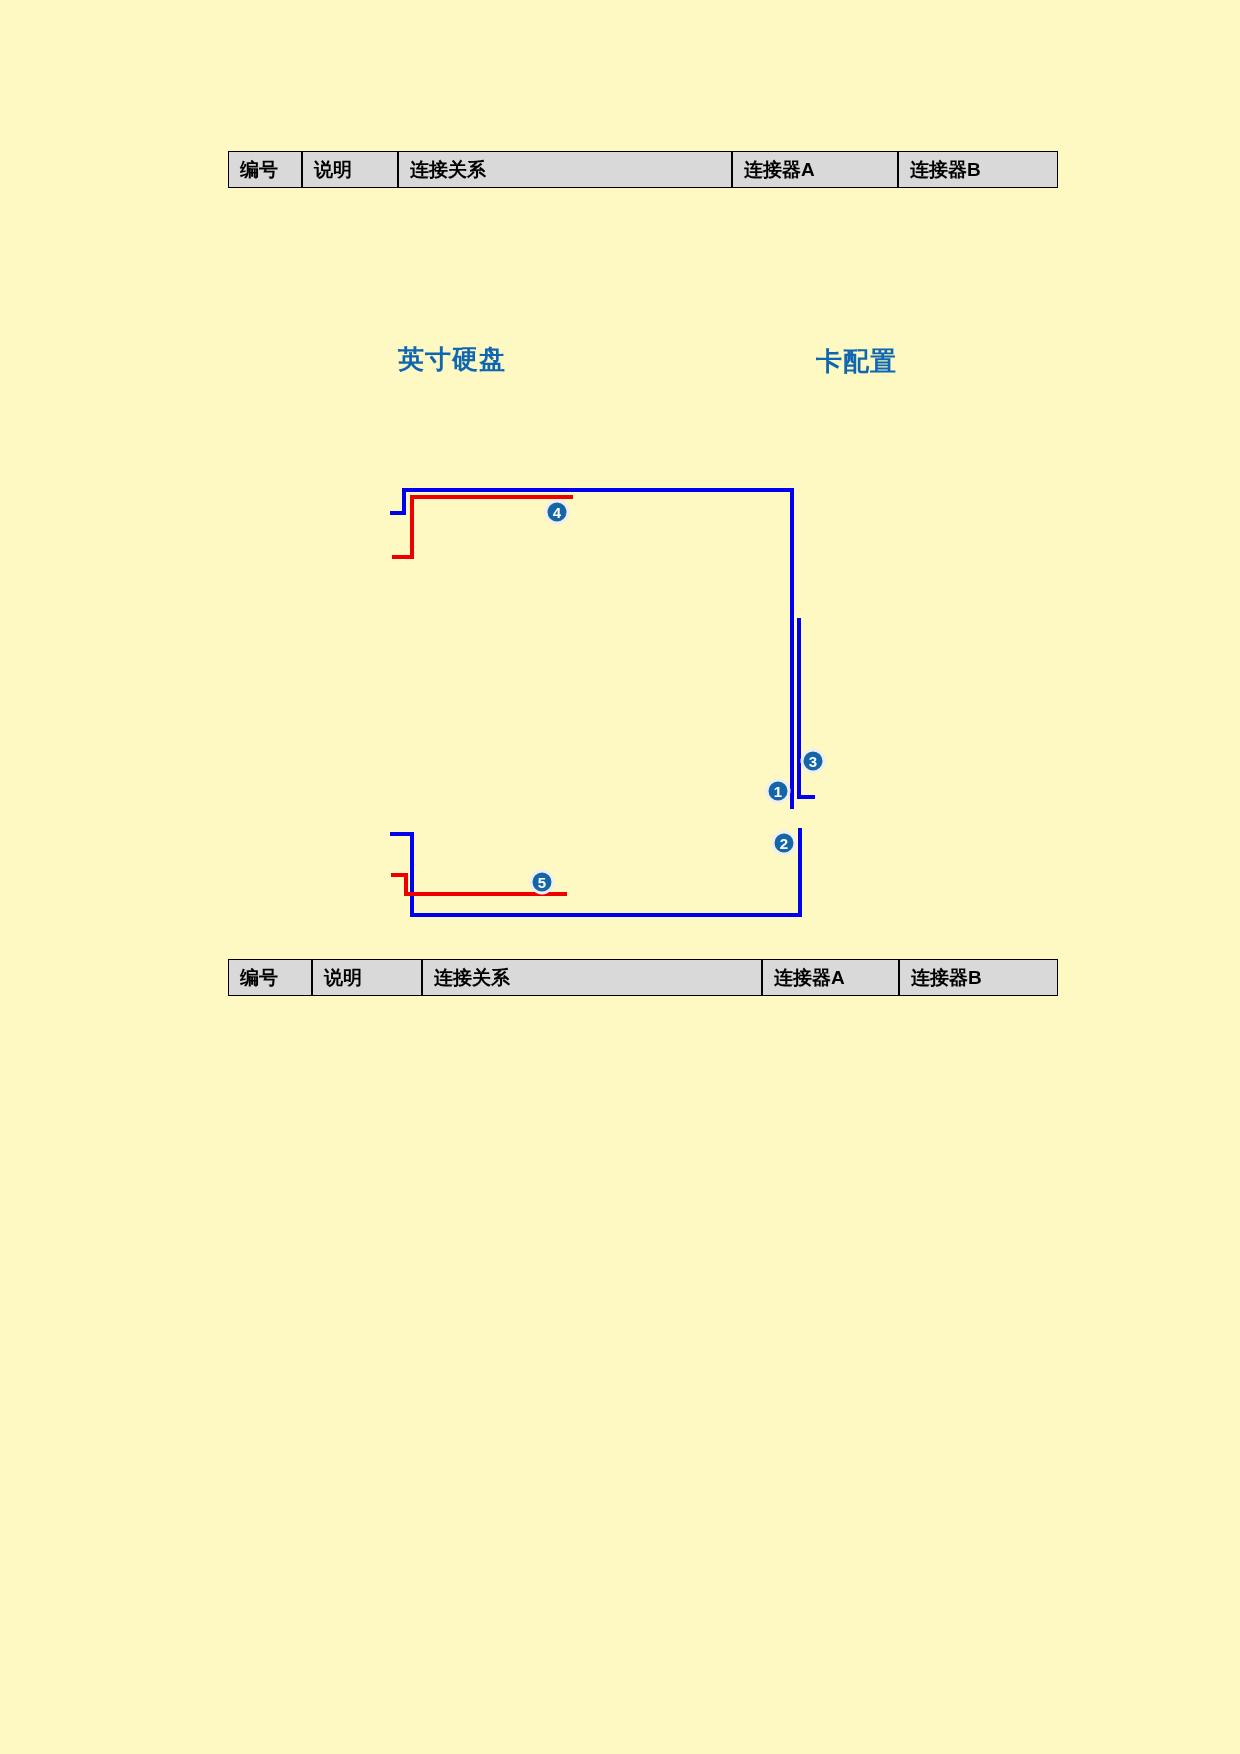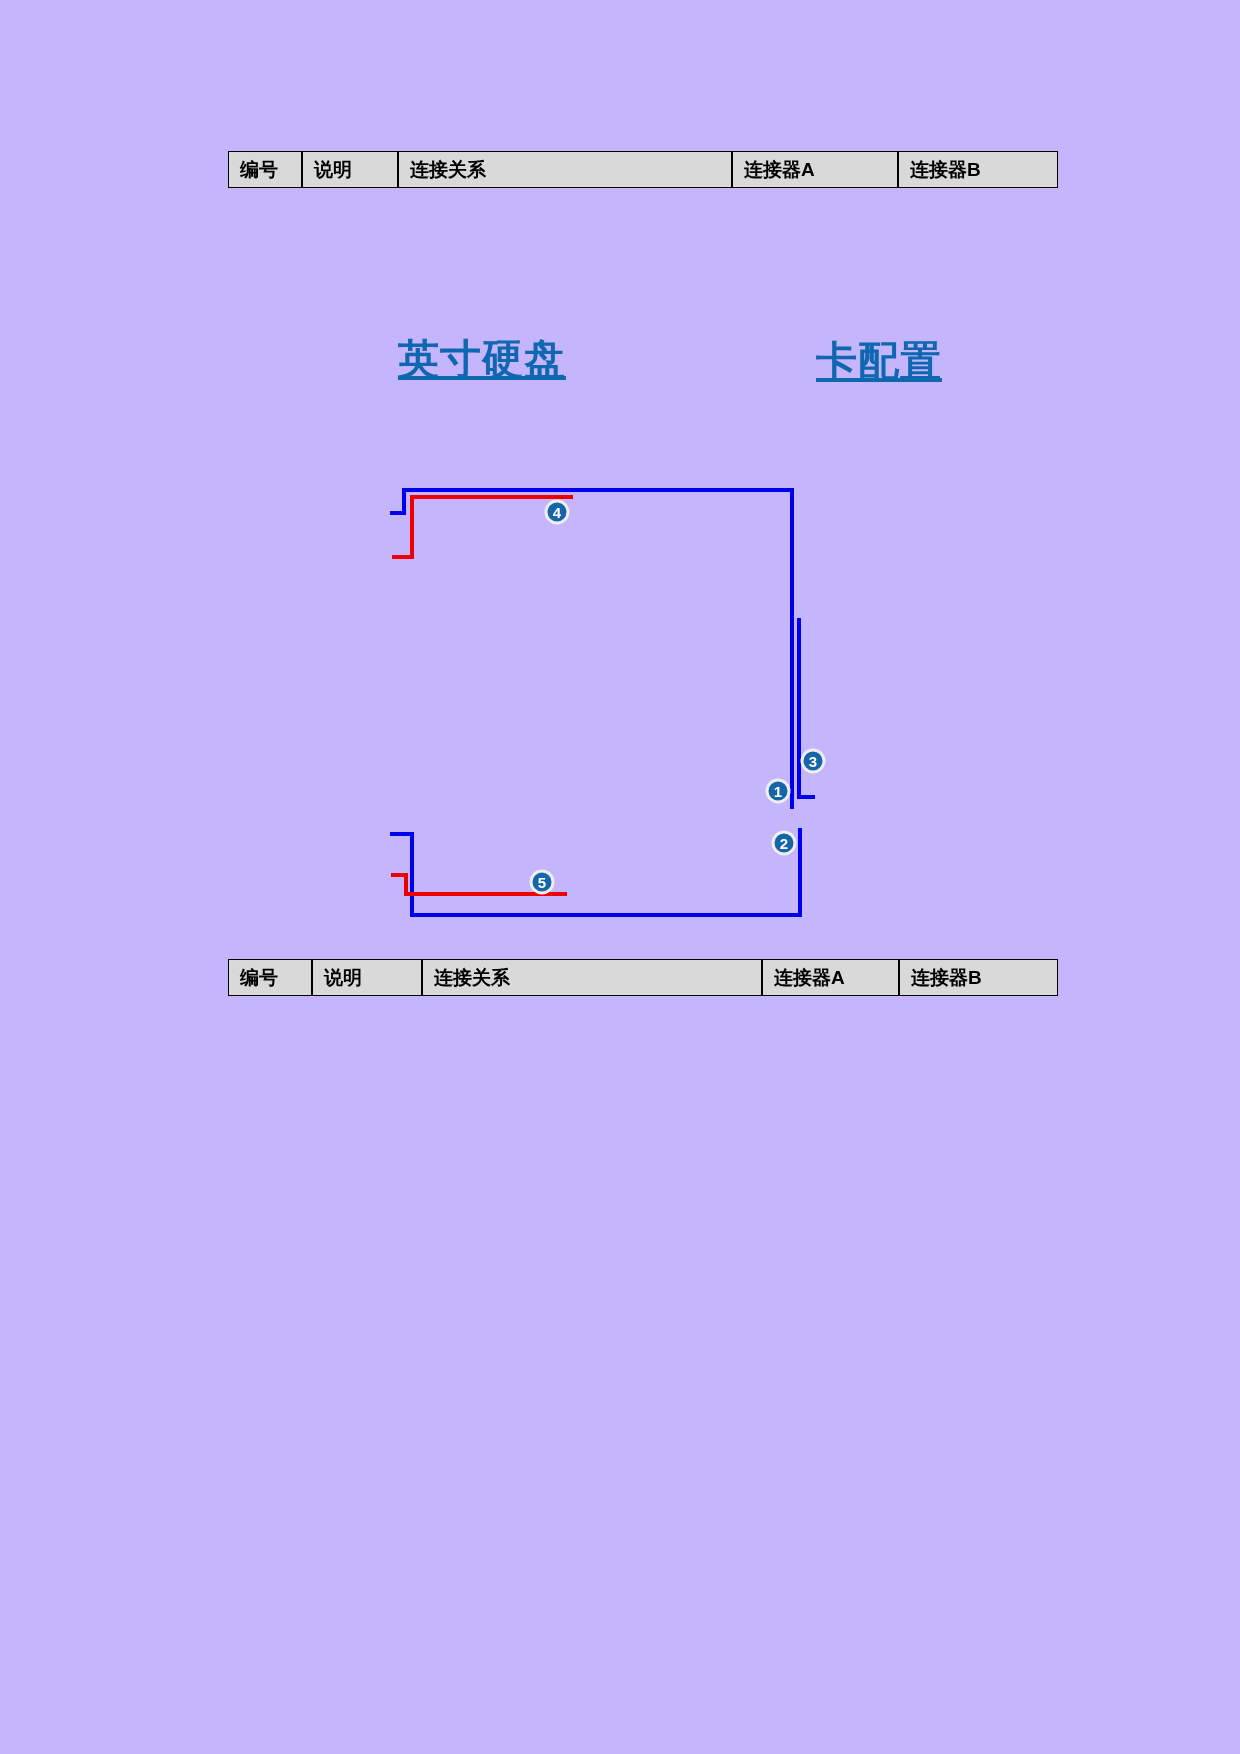--- a/index.html
+++ b/index.html
@@ -1,32 +1,32 @@
 <!DOCTYPE html>
 <html><head>
 <meta charset="utf-8">
 <style>
   html,body{margin:0;padding:0;background:#000;}
   .page{
-    position:relative;width:1240px;height:1754px;background:#c4b5fd;
+    position:relative;width:1240px;height:1754px;background:#fef9c3;
     overflow:hidden;font-family:"Liberation Sans","DejaVu Sans",sans-serif;
   }
   .tbl{
     position:absolute;display:flex;flex-direction:row;box-sizing:border-box;
     background:#d9d9d9;border:1px solid #000;
   }
   .tbl .cell{
     box-sizing:border-box;display:flex;align-items:center;
     padding-left:11px;font-weight:bold;font-size:19px;color:#000;
     border-right:2px solid #000;white-space:nowrap;overflow:hidden;
   }
   .tbl .cell:last-child{border-right:none;}
   .heading{
-    position:absolute;font-weight:bold;font-size:41px;line-height:34px;
-    white-space:nowrap;letter-spacing:1px;text-decoration:underline;
+    position:absolute;font-weight:bold;font-size:26px;line-height:34px;
+    white-space:nowrap;letter-spacing:1px;
   }
   #heading-left{left:398px;top:342px;}
   #heading-right{left:816px;top:344px;}
   svg.diagram{position:absolute;left:0;top:0;}
   .callout-num{
     font-family:"Liberation Sans","DejaVu Sans",sans-serif;
     font-weight:bold;font-size:15px;fill:#fff;
   }
 </style>
 </head>

